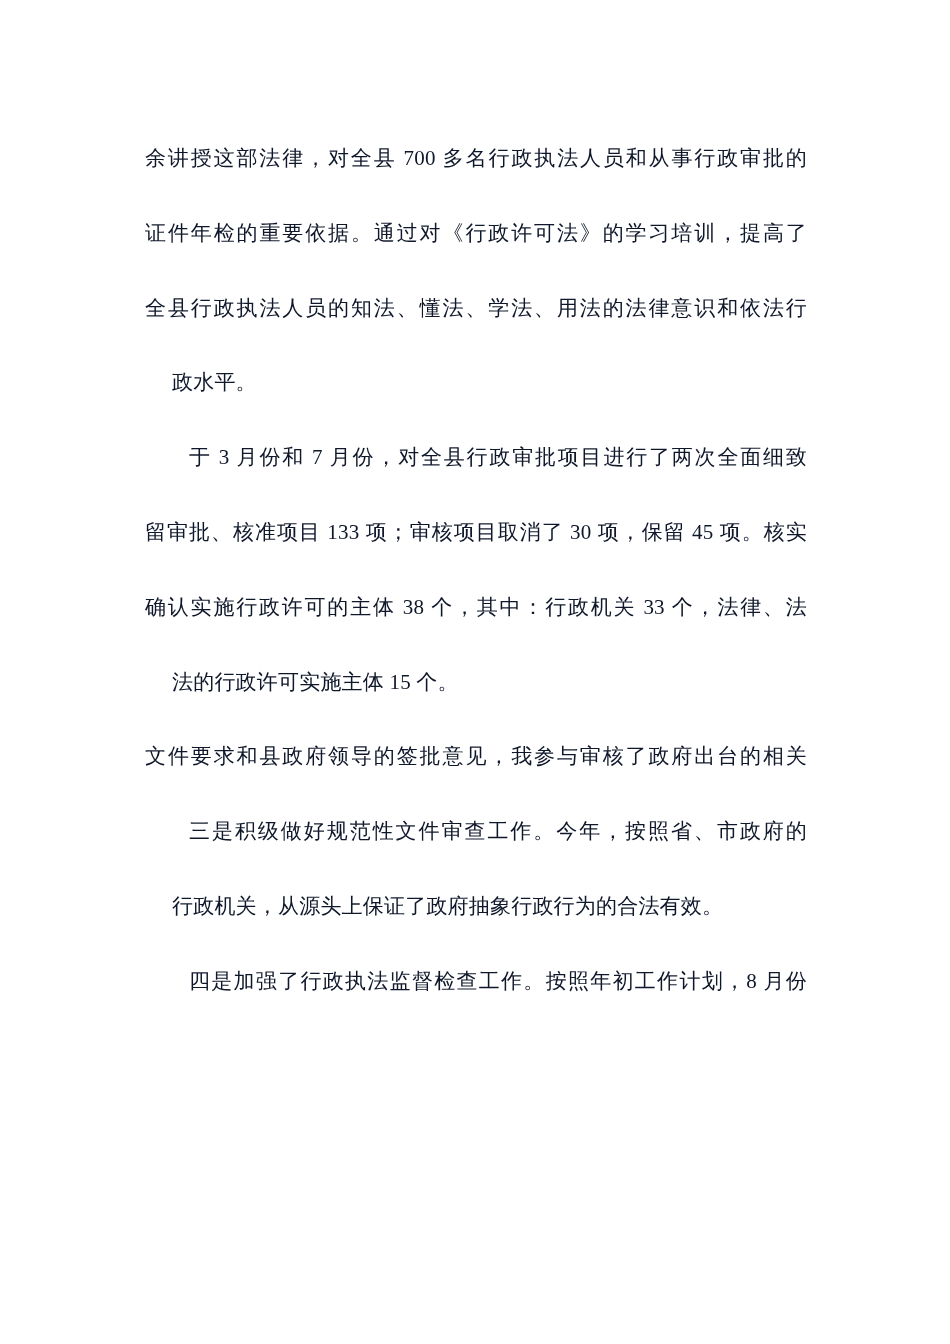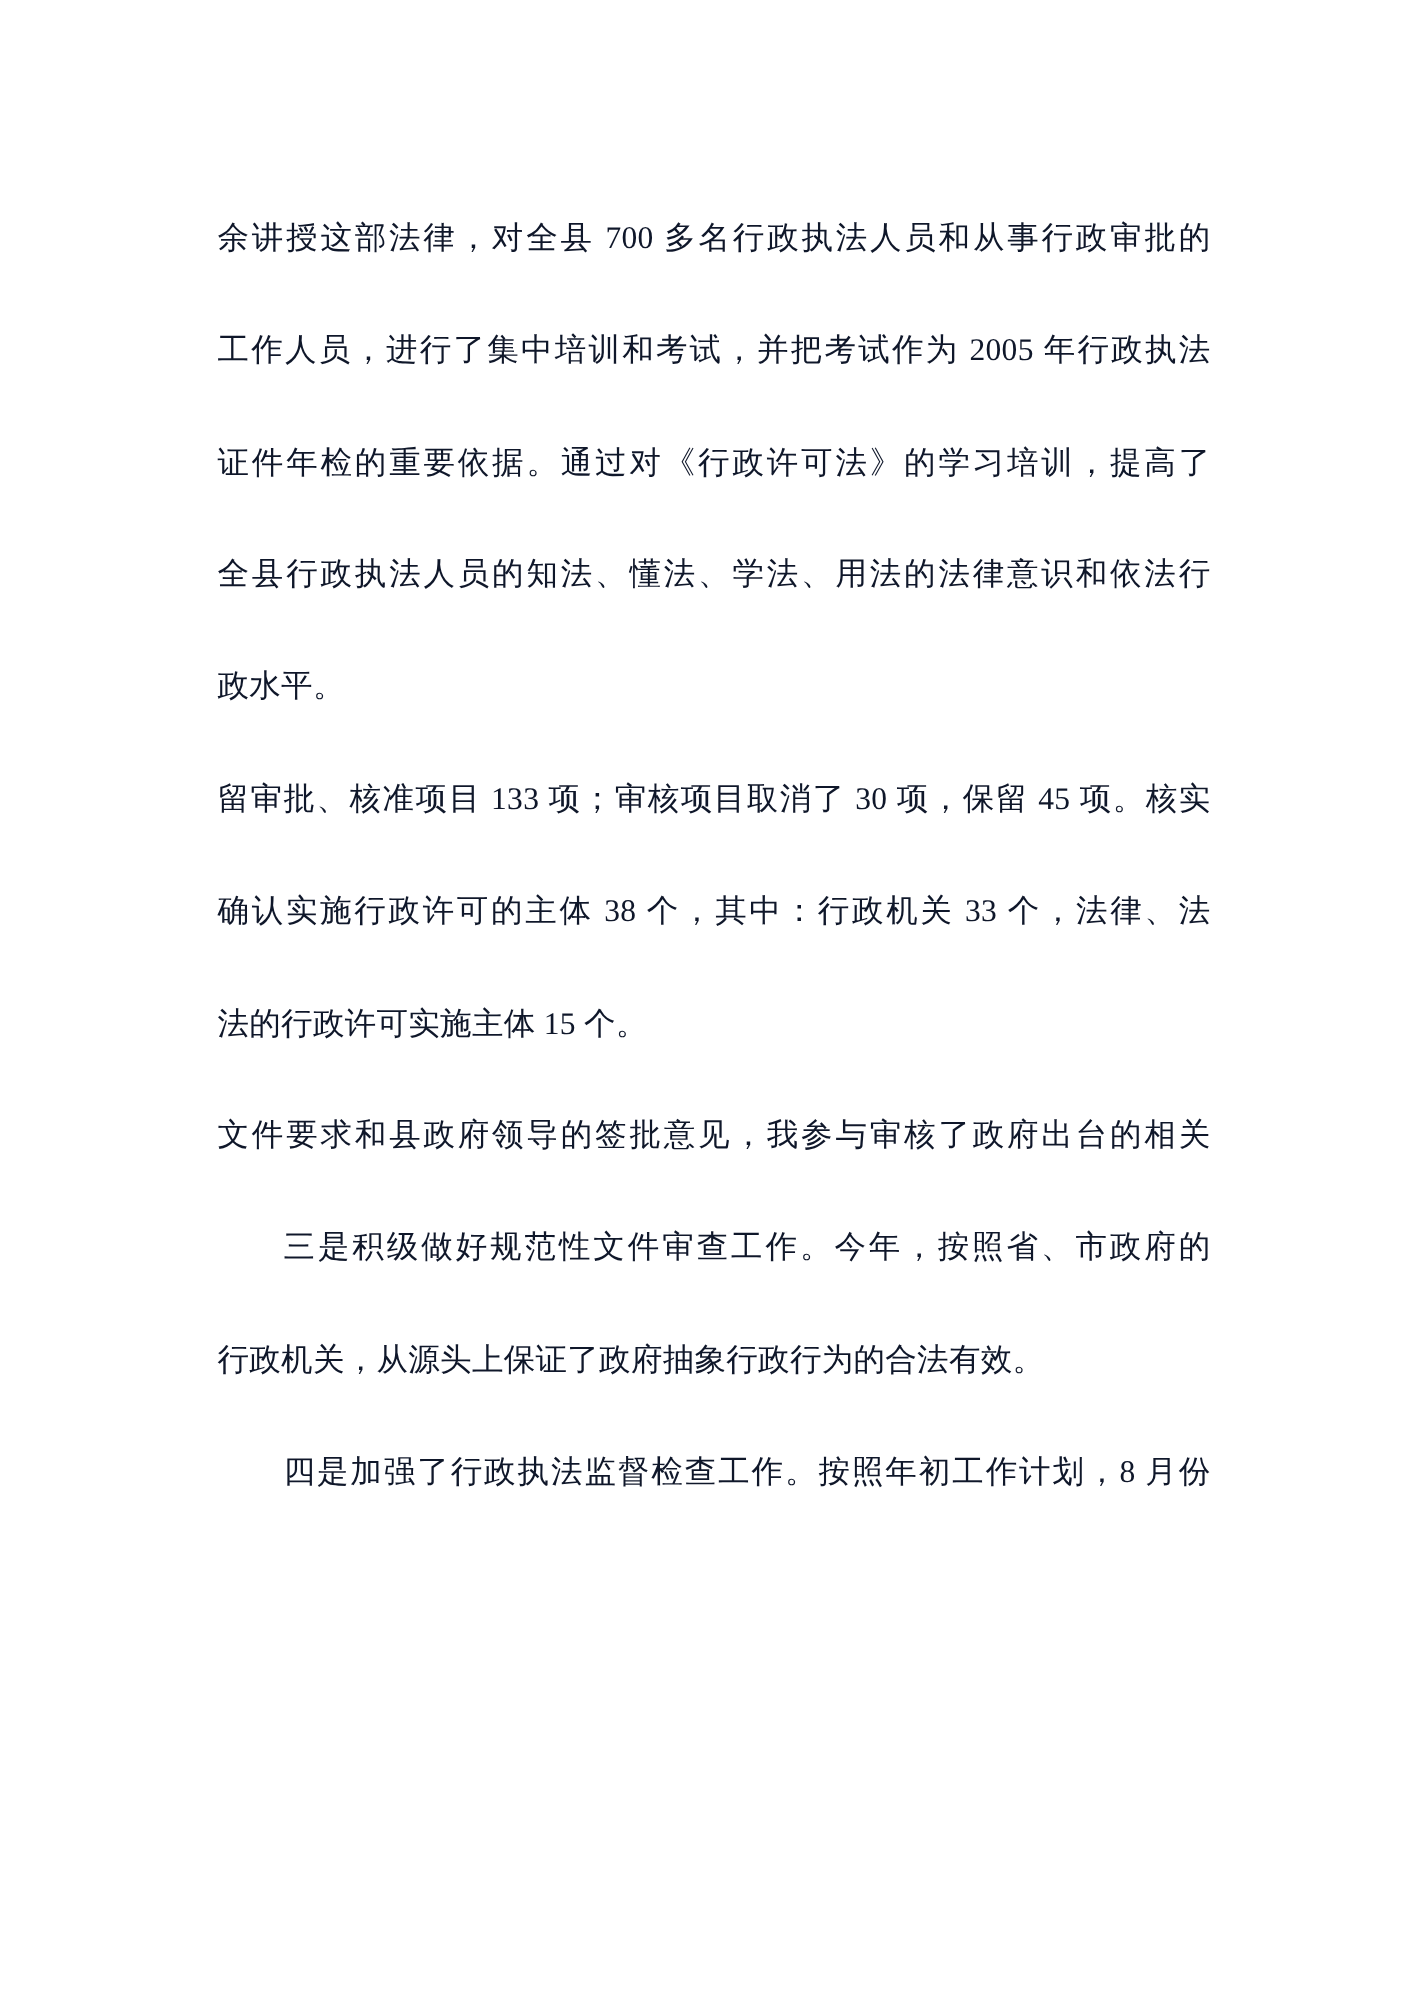--- a/index.html
+++ b/index.html
@@ -13,34 +13,34 @@
     font-size: 21px;
     color: #0f172a;
     line-height: 74.8px;
     text-align: justify;
     text-justify: inter-character;
     letter-spacing: 0.2px;
   }
   .para { margin: 0; padding: 0; }
   .indent { text-indent: 44px; }
   .line { display: block; height: 74.8px; white-space: nowrap; text-align-last: justify; }
-  .line.last { text-align-last: left; }
+  .line.last { text-align-last: left; margin-left: 27px; }
 </style>
 </head>
 <body>
 
 <div class="page">
   <div class="para">
     <span class="line">余讲授这部法律，对全县 700 多名行政执法人员和从事行政审批的</span>
-    <span class="line">工作人员，进行了集中培训和考试，并把考试作为 2005 年行政执法</span>
     <span class="line">证件年检的重要依据。通过对《行政许可法》的学习培训，提高了</span>
     <span class="line">全县行政执法人员的知法、懂法、学法、用法的法律意识和依法行</span>
     <span class="line last">政水平。</span>
   </div>
   <div class="para">
+    <span class="line indent">于 3 月份和 7 月份，对全县行政审批项目进行了两次全面细致</span>
     <span class="line">留审批、核准项目 133 项；审核项目取消了 30 项，保留 45 项。核实</span>
     <span class="line">确认实施行政许可的主体 38 个，其中：行政机关 33 个，法律、法</span>
     <span class="line last">法的行政许可实施主体 15 个。</span>
   </div>
   <div class="para">
     <span class="line">文件要求和县政府领导的签批意见，我参与审核了政府出台的相关</span>
     <span class="line indent">三是积级做好规范性文件审查工作。今年，按照省、市政府的</span>
     <span class="line last">行政机关，从源头上保证了政府抽象行政行为的合法有效。</span>
   </div>
   <div class="para">

